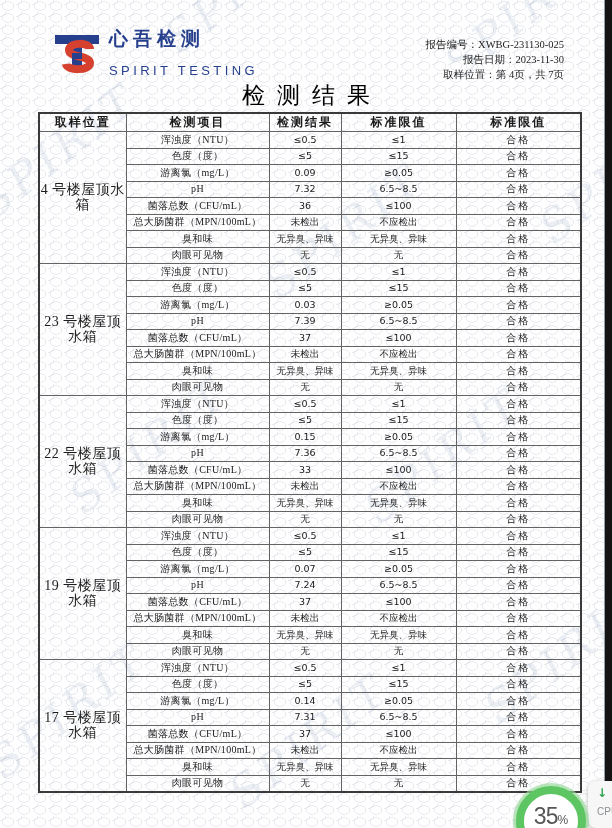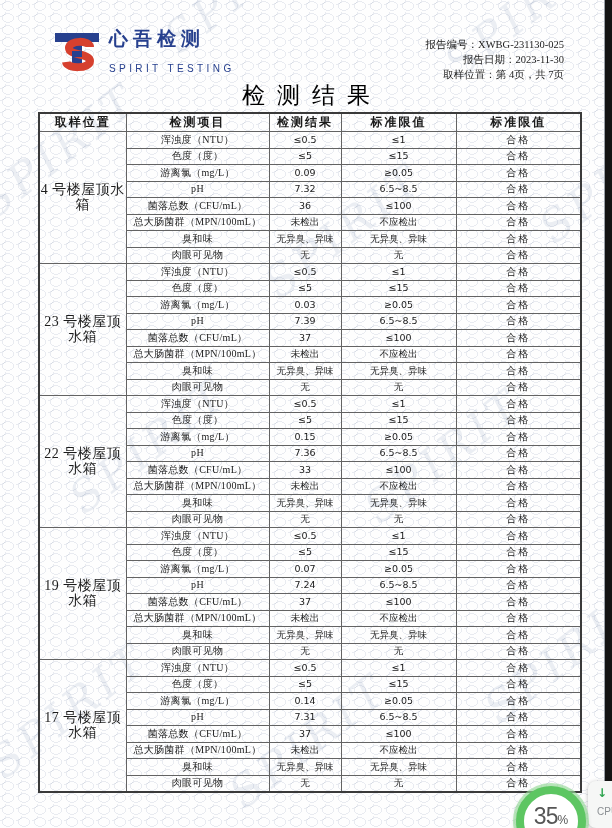--- a/index.html
+++ b/index.html
@@ -15,21 +15,21 @@
   .watermark-layer{position:absolute;inset:0;overflow:hidden;z-index:0;pointer-events:none;}
   .wm{position:absolute;font-family:"DejaVu Serif",serif;font-style:italic;font-size:44px;
       letter-spacing:5px;color:rgba(108,128,172,.13);transform:rotate(-38deg);white-space:nowrap;}
 
   .hdr{position:absolute;top:28px;left:54px;right:48px;display:flex;
        justify-content:space-between;align-items:flex-start;z-index:2;}
   .logo{display:flex;align-items:center;gap:9px;}
   .logo svg{width:46px;height:42px;display:block;}
   .brand-cn{font-family:"Liberation Sans",sans-serif;font-weight:bold;font-size:19px;
             color:#27408e;letter-spacing:5px;line-height:21px;}
-  .brand-en{font-family:"Liberation Sans",sans-serif;font-size:10px;color:#27408e;
+  .brand-en{font-family:"Liberation Sans",sans-serif;font-size:13px;color:#27408e;
             letter-spacing:3.4px;margin-top:14px;}
   .report-info{margin-top:9px;font-size:10.5px;line-height:15px;color:#1c1c1c;text-align:right;}
   .report-info .line{white-space:nowrap;}
 
   .title{position:absolute;top:80px;left:0;width:100%;text-align:center;z-index:2;
          font-size:23px;font-weight:400;letter-spacing:12px;text-indent:12px;color:#000;}
 
   table{position:absolute;top:112px;left:38px;width:542px;z-index:1;
         border-collapse:collapse;table-layout:fixed;}
   table{border:2px solid #3a3a3a;}

